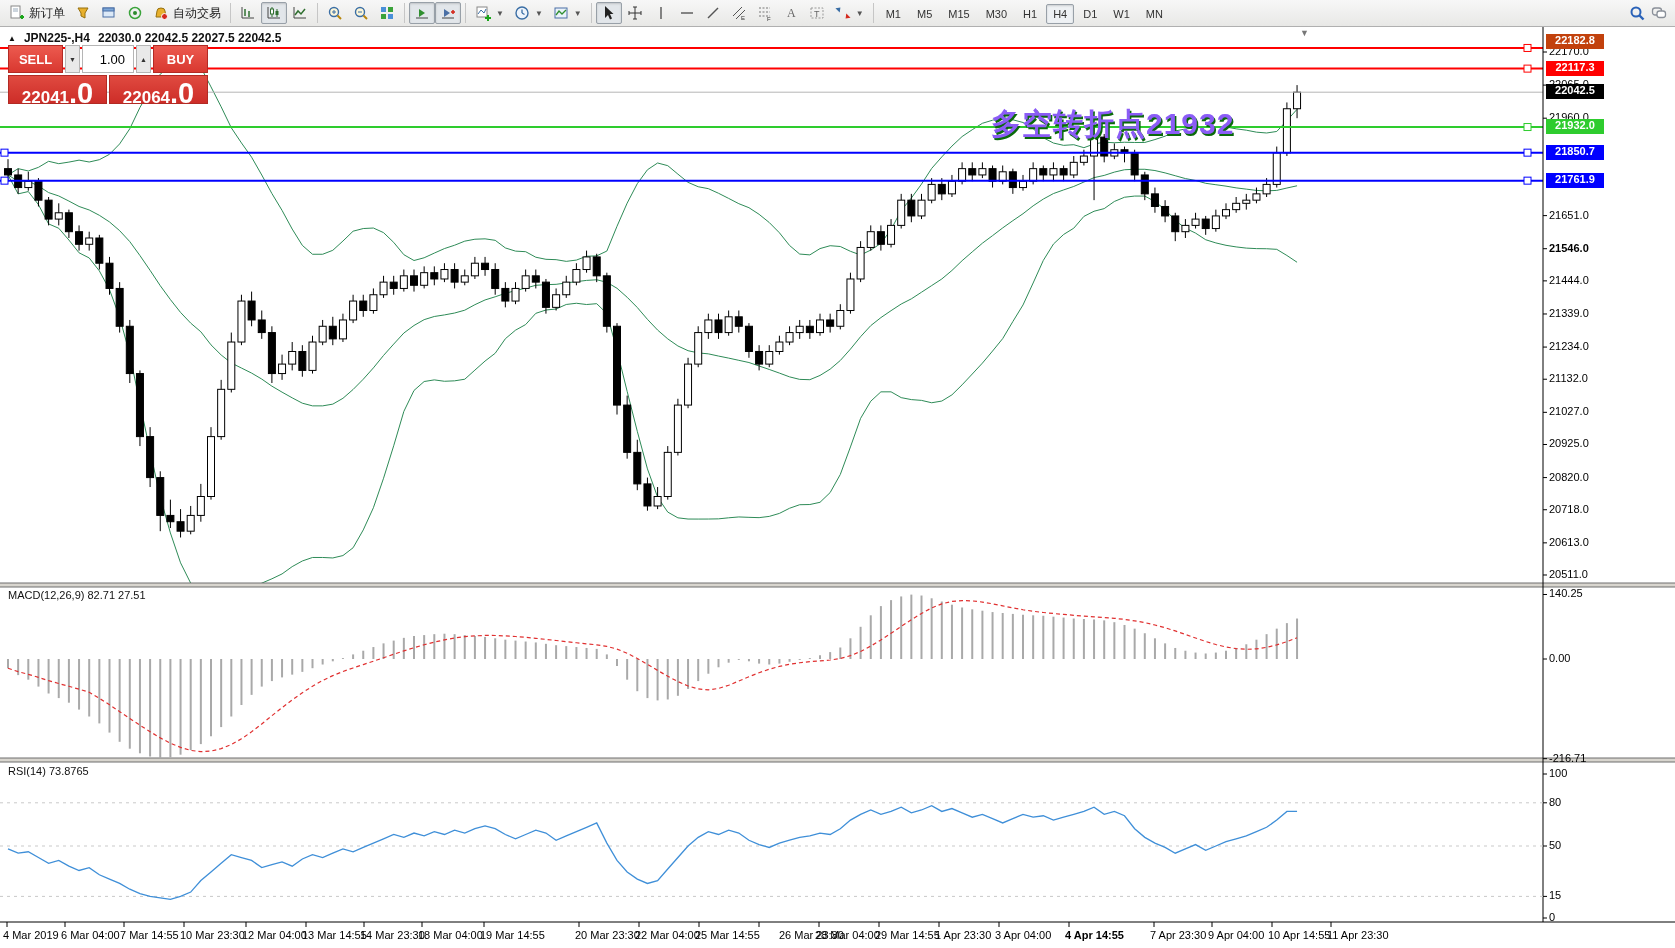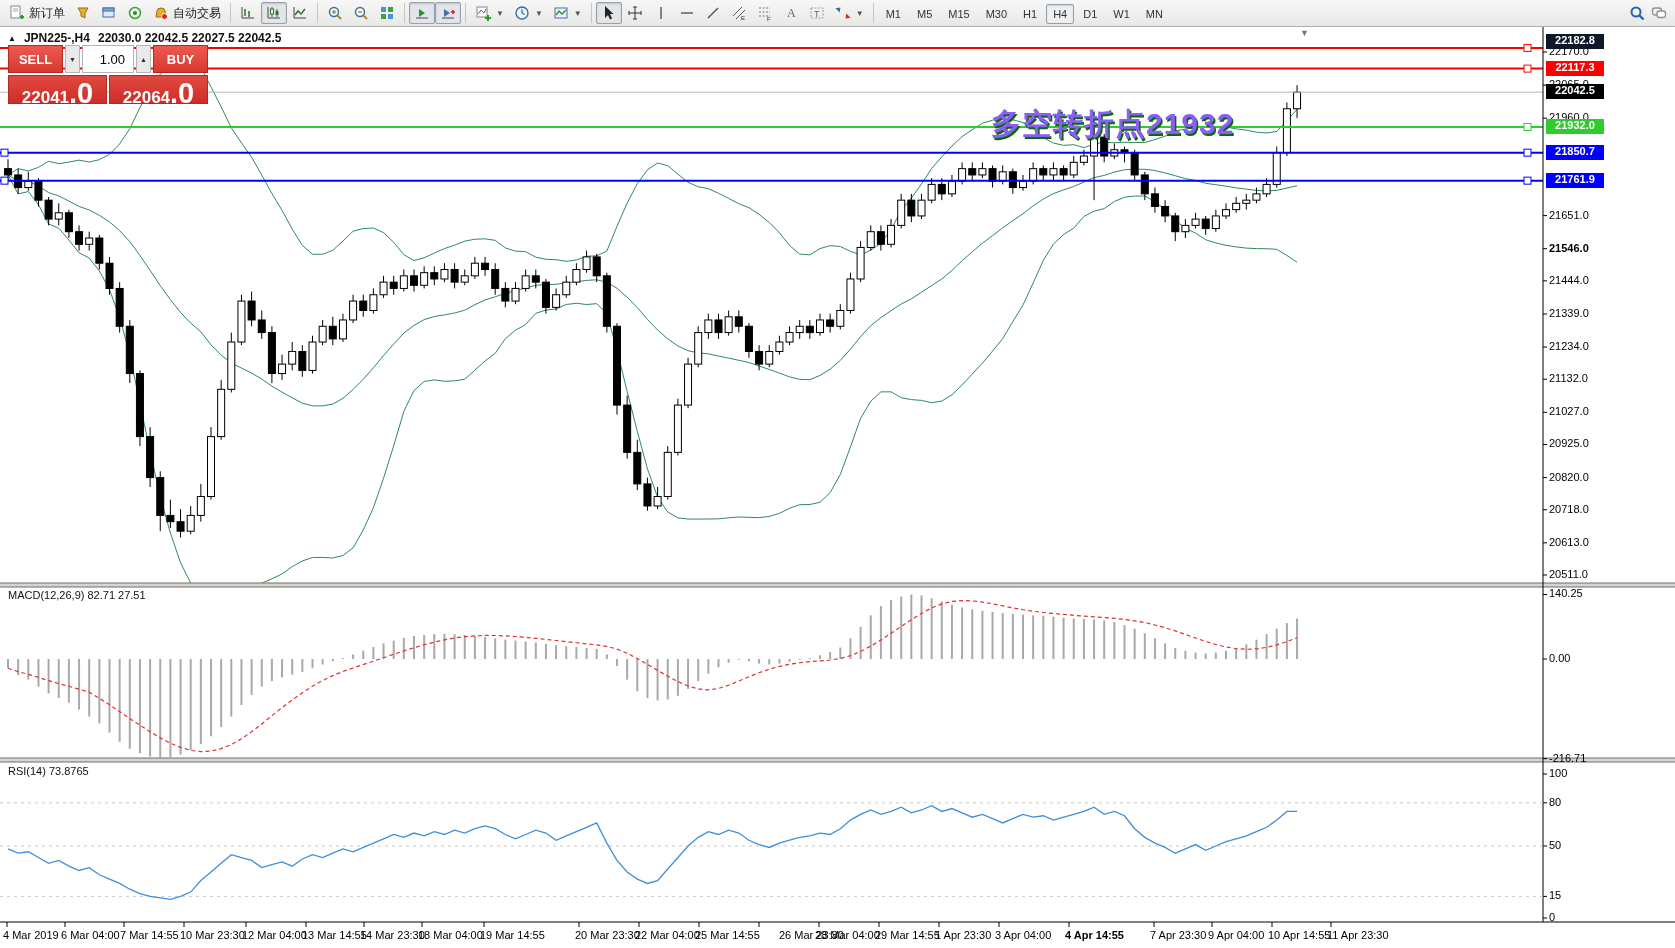--- a/index.html
+++ b/index.html
@@ -763,21 +763,21 @@
         <div class="tick-label" style="left: 779px; top: 902px;">26 Mar 23:30</div>
         <div class="tick-label" style="left: 815px; top: 902px;">28 Mar 04:00</div>
         <div class="tick-label" style="left: 875px; top: 902px;">29 Mar 14:55</div>
         <div class="tick-label" style="left: 935px; top: 902px;">1 Apr 23:30</div>
         <div class="tick-label" style="left: 995px; top: 902px;">3 Apr 04:00</div>
         <div class="tick-label" style="left: 1065px; top: 902px; font-weight: bold;">4 Apr 14:55</div>
         <div class="tick-label" style="left: 1150px; top: 902px;">7 Apr 23:30</div>
         <div class="tick-label" style="left: 1208px; top: 902px;">9 Apr 04:00</div>
         <div class="tick-label" style="left: 1268px; top: 902px;">10 Apr 14:55</div>
         <div class="tick-label" style="left: 1327px; top: 902px;">11 Apr 23:30</div>
-        <div class="price-badge" style="left: 1546px; top: 7px; background: #0f172a;">22182.8</div>
+        <div class="price-badge" style="left: 1546px; top: 7px; background: #c2410c;">22182.8</div>
         <div class="price-badge" style="left: 1546px; top: 33.6137px; background: rgb(255, 0, 0);">22117.3</div>
         <div class="price-badge" style="left: 1546px; top: 92.0295px; background: rgb(46, 204, 46);">21932.0</div>
         <div class="price-badge" style="left: 1546px; top: 117.659px; background: rgb(0, 0, 255);">21850.7</div>
         <div class="price-badge" style="left: 1546px; top: 145.654px; background: rgb(0, 0, 255);">21761.9</div>
         <div class="price-badge" style="left: 1546px; top: 57.1944px; background: rgb(0, 0, 0);">22042.5</div>
       </div>
 
     <div class="chart-title">
       <span class="tri">▲</span>
       <span>JPN225-,H4</span>

